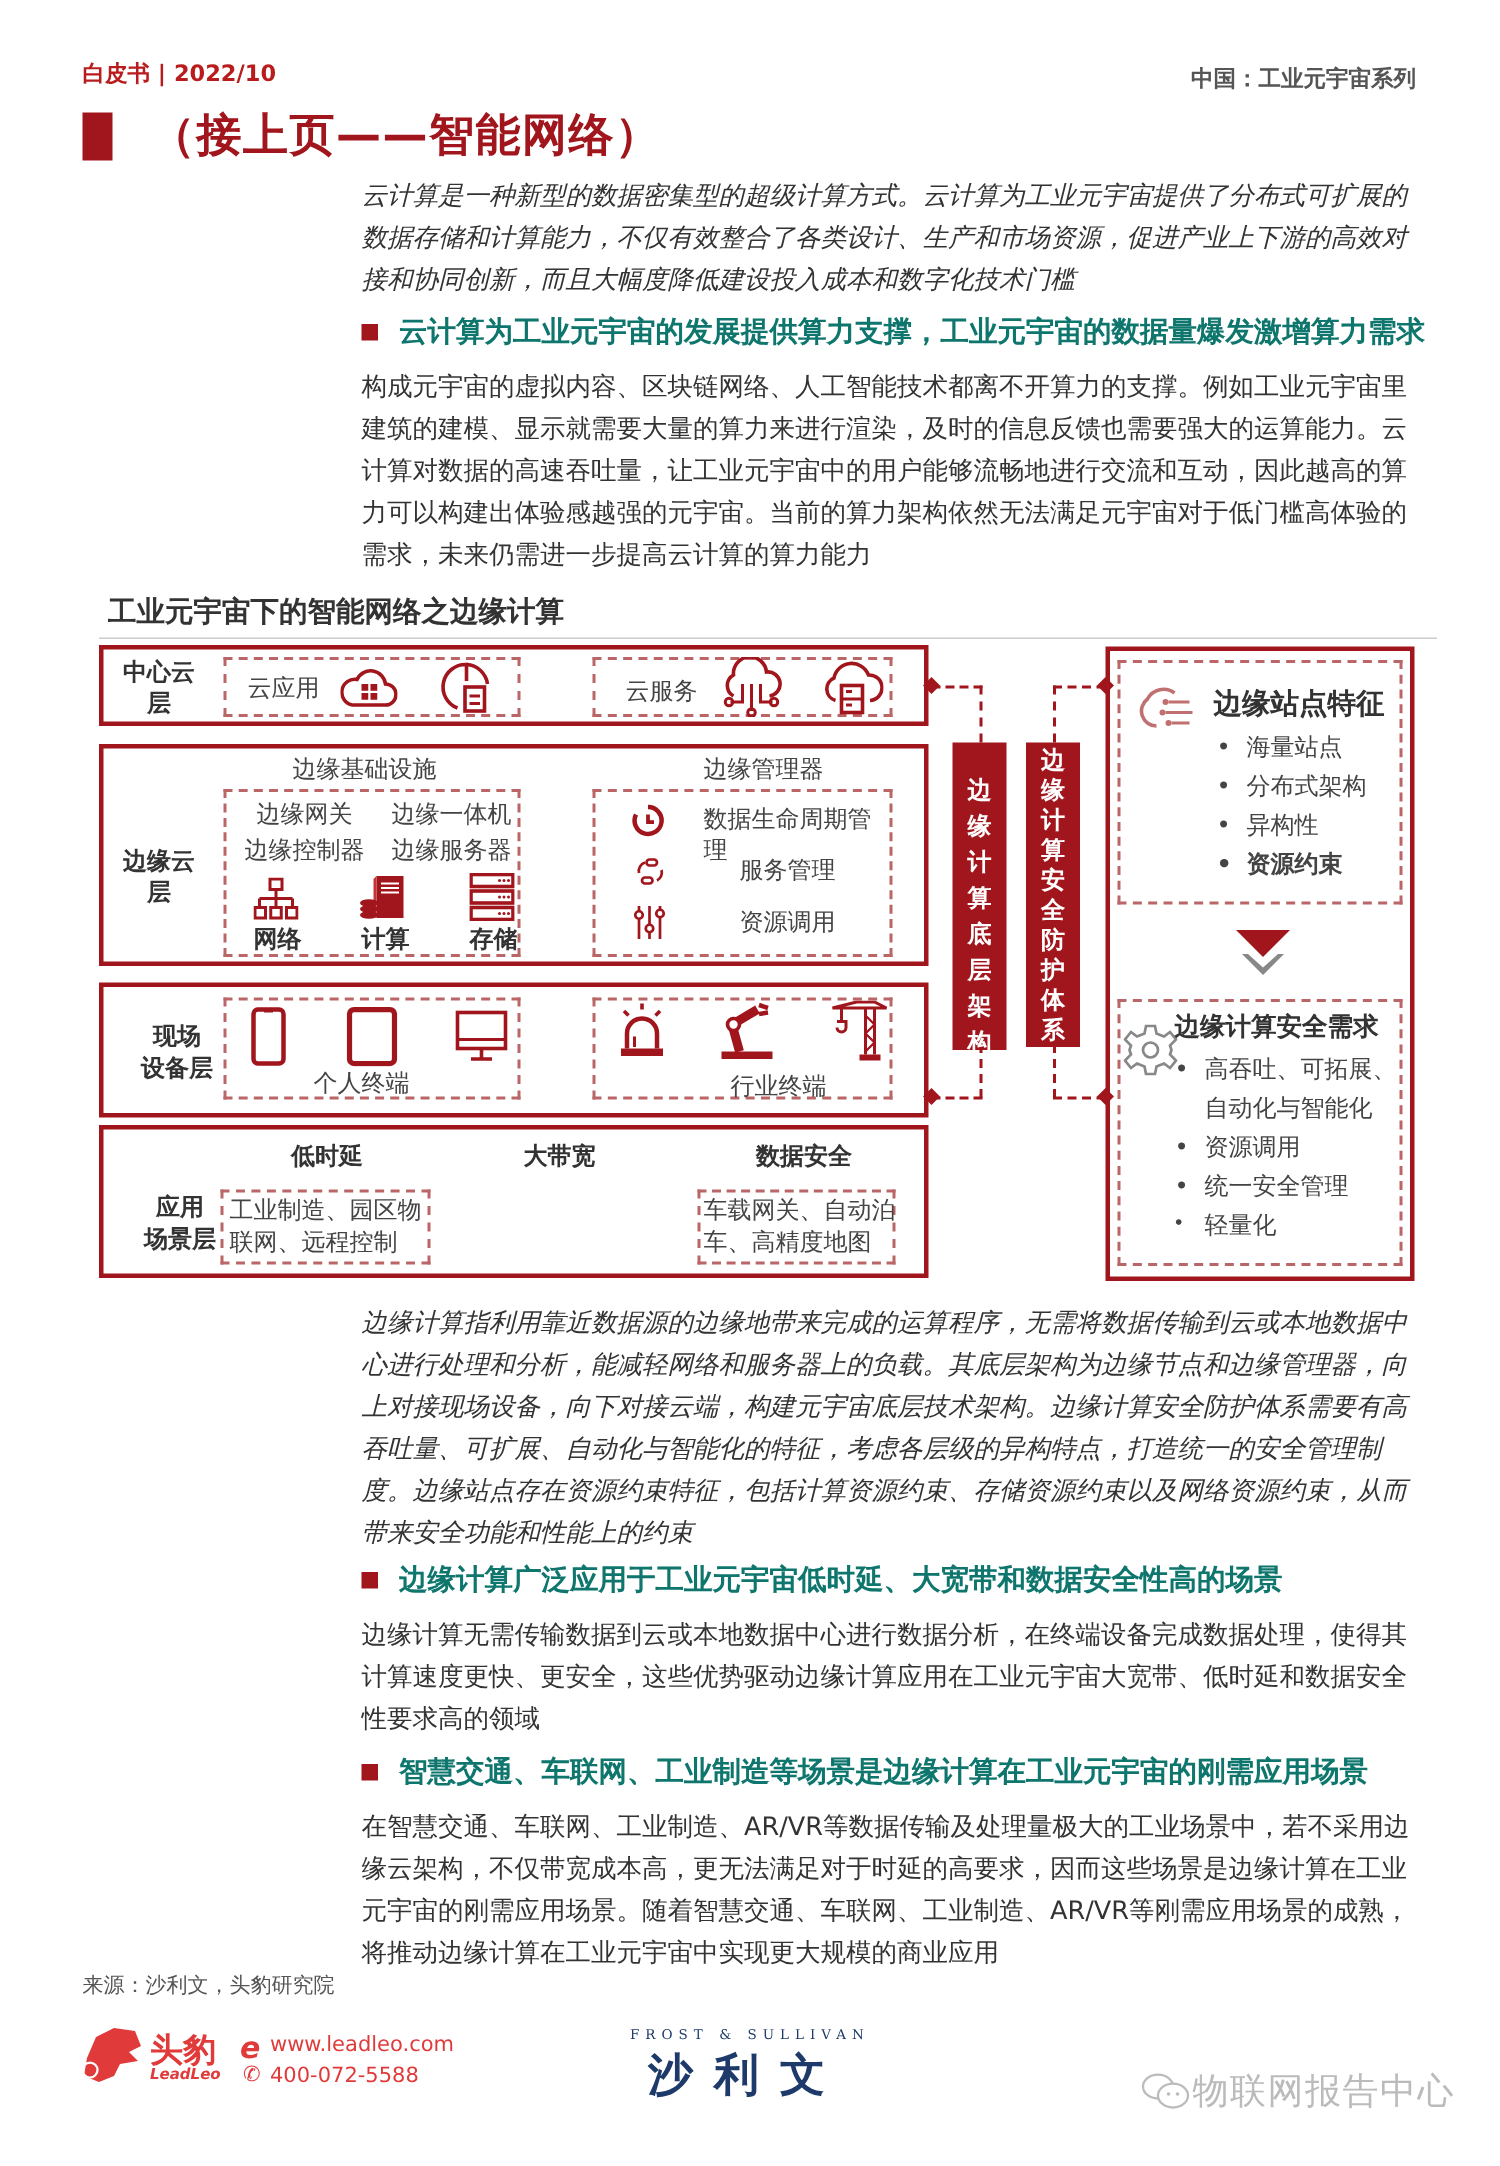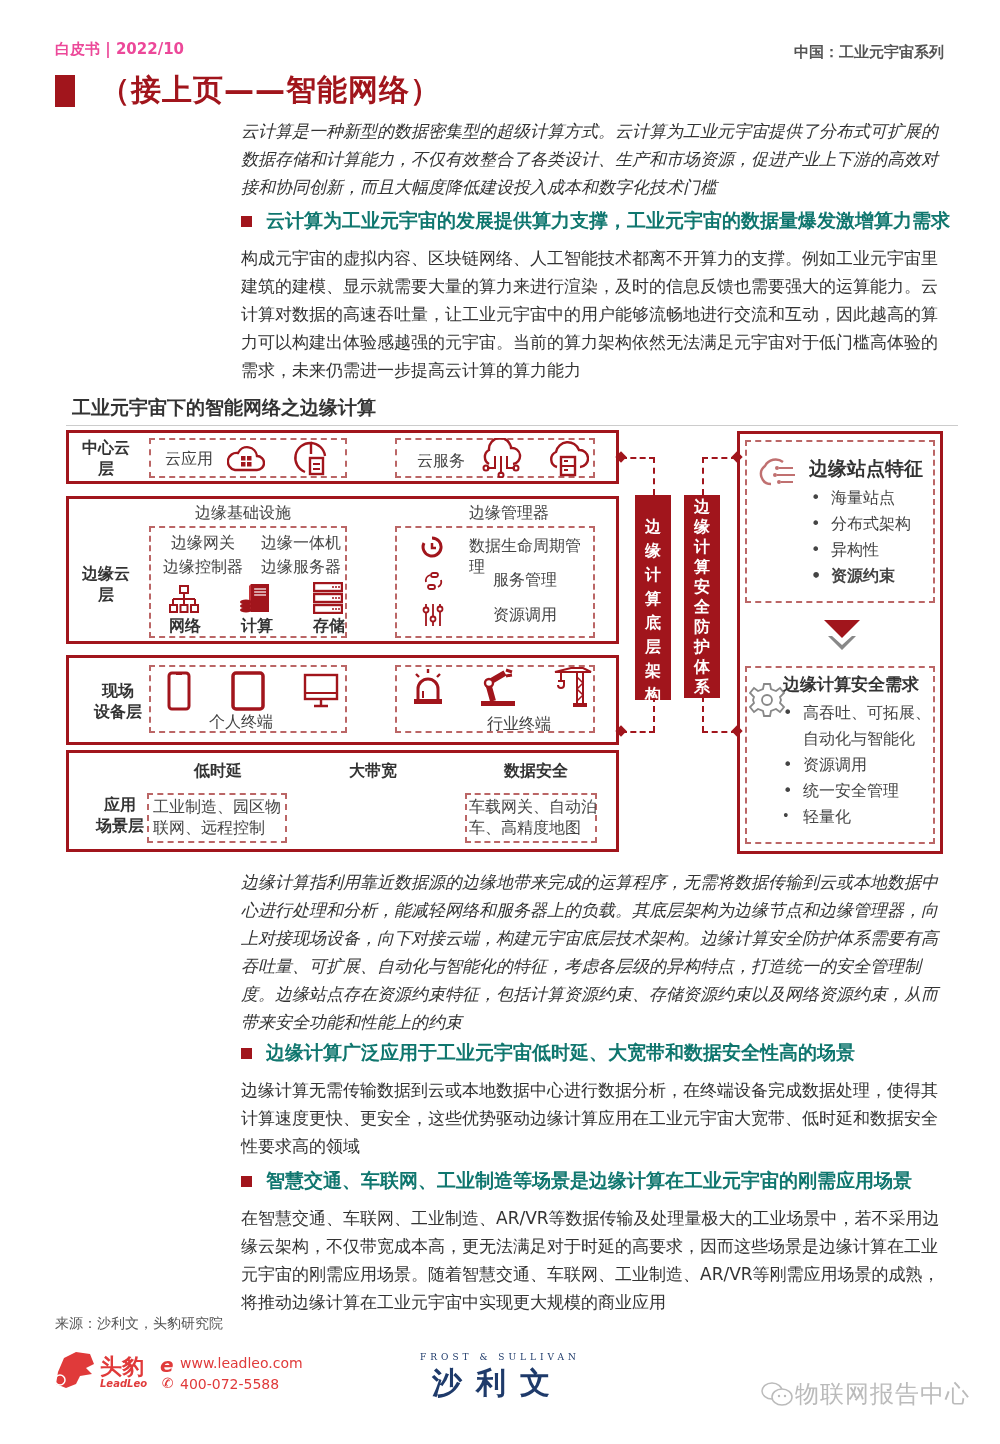--- a/index.html
+++ b/index.html
@@ -1,18 +1,18 @@
 <!DOCTYPE html>
 <html><head>
 <meta charset="utf-8">
 <style>
   * { box-sizing: border-box; margin: 0; padding: 0; }
   body { width: 1000px; height: 1444px; background: #fff; font-family: "DejaVu Sans", "Liberation Sans", sans-serif; color: #333; position: relative; overflow: hidden; }
   .abs { position: absolute; }
-  .hdr-left { left: 55px; top: 40px; font-size: 15px; color: #ec4899; font-weight: bold; }
+  .hdr-left { left: 55px; top: 40px; font-size: 15px; color: #b91c1c; font-weight: bold; }
   .hdr-right { right: 56px; top: 43px; font-size: 15px; color: #555; font-weight: bold; }
   .title-bar { left: 55px; top: 75px; width: 20px; height: 32px; background: #a1151c; }
   .title { left: 100px; top: 70px; font-size: 30px; color: #a1151c; font-weight: bold; letter-spacing: 1px; }
   .para { left: 241px; width: 705px; font-size: 17px; line-height: 28px; color: #333; }
   .para.italic { font-style: italic; }
   .bullet-h { left: 241px; width: 710px; font-size: 19px; font-weight: bold; color: #0f766e; display: flex; align-items: center; }
   .bullet-h .sq { width: 11px; height: 11px; background: #a1151c; margin-right: 14px; flex: 0 0 auto; }
   .diag-title { left: 72px; top: 395px; font-size: 19px; font-weight: bold; color: #333; }
   .diag-rule { left: 66px; top: 425px; width: 892px; height: 1px; background: #ccc; }
   .layer { border: 3px solid #a1151c; position: absolute; }

